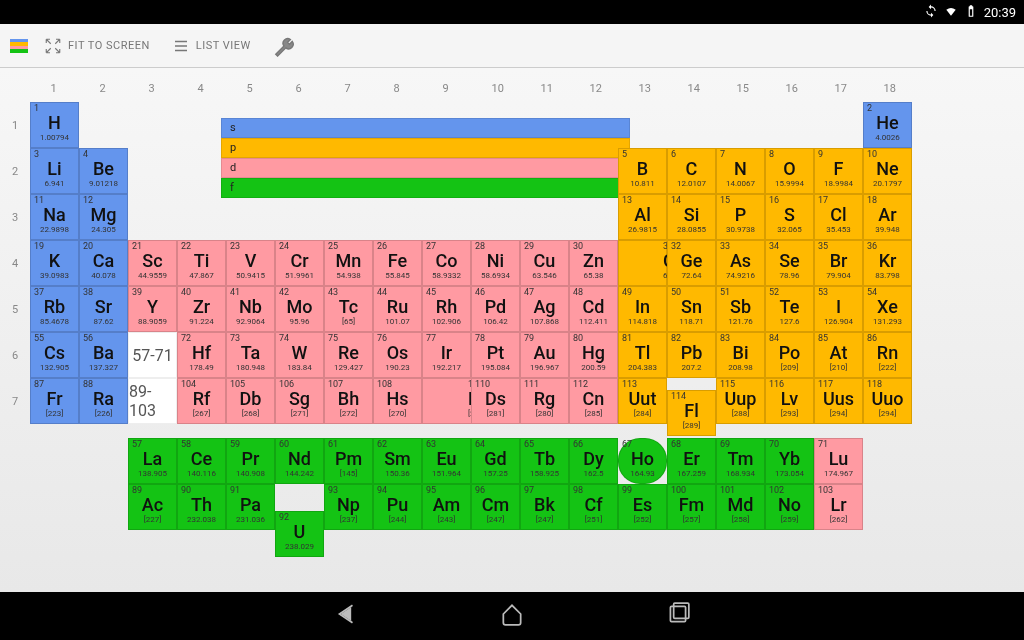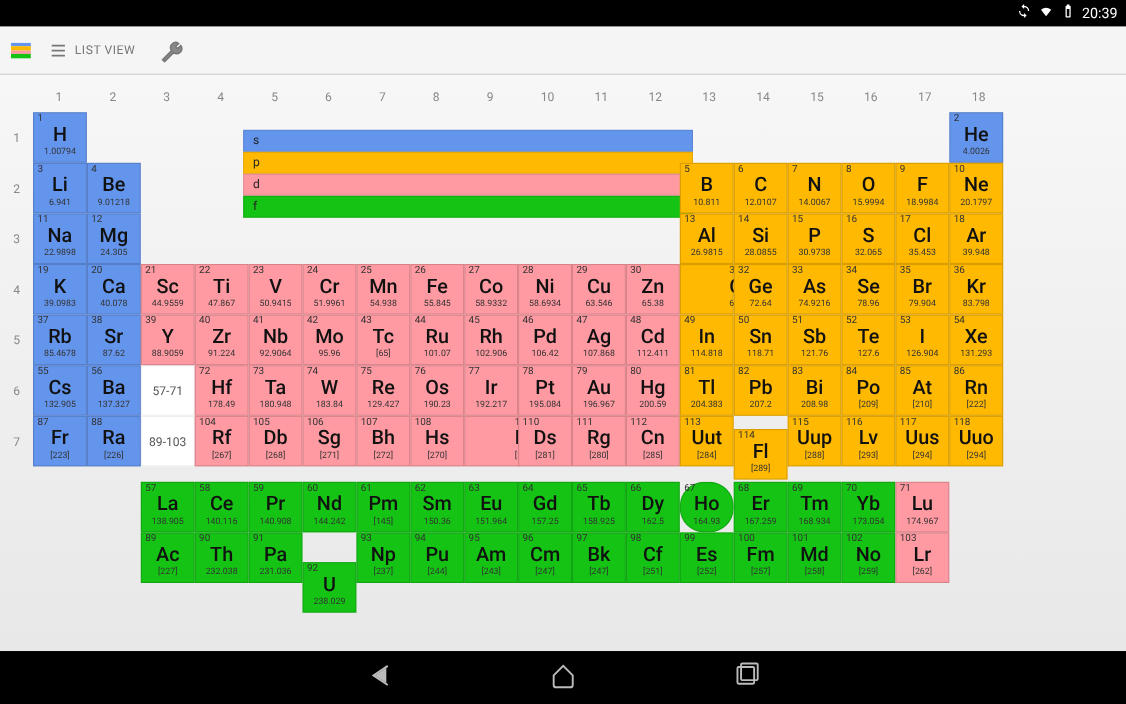--- a/index.html
+++ b/index.html
@@ -16,21 +16,21 @@
   .barbtn svg{width:18px;height:18px;stroke:#777;fill:none;stroke-width:1.5}
   .wrench svg{width:22px;height:22px;fill:#888}
   
   .area{position:absolute;top:68px;left:0;right:0;bottom:48px;background:linear-gradient(#f7f7f7,#e8e8e8);}
   .grid{position:absolute;top:14px;left:12px}
   .colhdr,.rowhdr{position:absolute;font-size:11px;color:#888}
   .cell{position:absolute;width:49px;height:46px;border:1px solid rgba(0,0,0,.15);padding:1px 3px;line-height:1;cursor:pointer}
   .cell .n{font-size:9px;color:#333}
   .cell .s{font-size:18px;font-weight:500;color:#111;text-align:center;margin-top:1px}
   .cell .m{font-size:8px;color:#333;text-align:center;margin-top:2px;white-space:nowrap}
-  .range{position:absolute;width:49px;height:46px;display:flex;align-items:center;justify-content:center;font-size:11px;color:#555;background:#fff;border:1px solid #eee}
+  .range{position:absolute;width:49px;height:46px;display:flex;align-items:center;justify-content:center;font-size:16px;color:#555;background:#fff;border:1px solid #eee}
   .b-s{background:#6495ed}
   .b-p{background:#ffb900}
   .b-d{background:#ff9aa2}
   .b-f{background:#14c314}
   .legend{position:absolute;left:211px;top:36px}
   .legend div{width:409px;height:20px;border:1px solid rgba(0,0,0,.1);padding-left:8px;font-size:11px;line-height:18px;color:#222}
   
   .nav{position:absolute;bottom:0;left:0;right:0;height:48px;background:#000;display:flex;justify-content:center;align-items:center;gap:140px}
   .nav svg{width:26px;height:26px;stroke:#bbb;fill:none;stroke-width:1.6}
 </style>
@@ -49,20 +49,26 @@
       </svg></span>
   <span>20:39</span>
 </div>
 
 <div class="appbar">
   <div class="logo">
     <div style="background:#6495ed"></div>
       <div style="background:#ffb900"></div>
       <div style="background:#ff9aa2"></div>
       <div style="background:#14c314"></div>
+  </div>
+  <div class="barbtn">
+    <svg viewBox="0 0 24 24">
+        <path d="M3 3l6 6M3 3v5M3 3h5M21 3l-6 6M21 3v5M21 3h-5M3 21l6-6M3 21v-5M3 21h5M21 21l-6-6M21 21v-5M21 21h-5"></path>
+      </svg>
+    <span>FIT TO SCREEN</span>
   </div>
   <div class="barbtn">
     <svg viewBox="0 0 24 24">
         <path d="M4 6h16M4 12h16M4 18h16" stroke-width="2"></path>
       </svg>
     <span>LIST VIEW</span>
   </div>
   <div class="barbtn wrench">
     <svg viewBox="0 0 24 24">
         <path d="M21 7a5 5 0 01-7 7l-9 9-2-2 9-9a5 5 0 017-7l-3 3 2 2z"></path>

